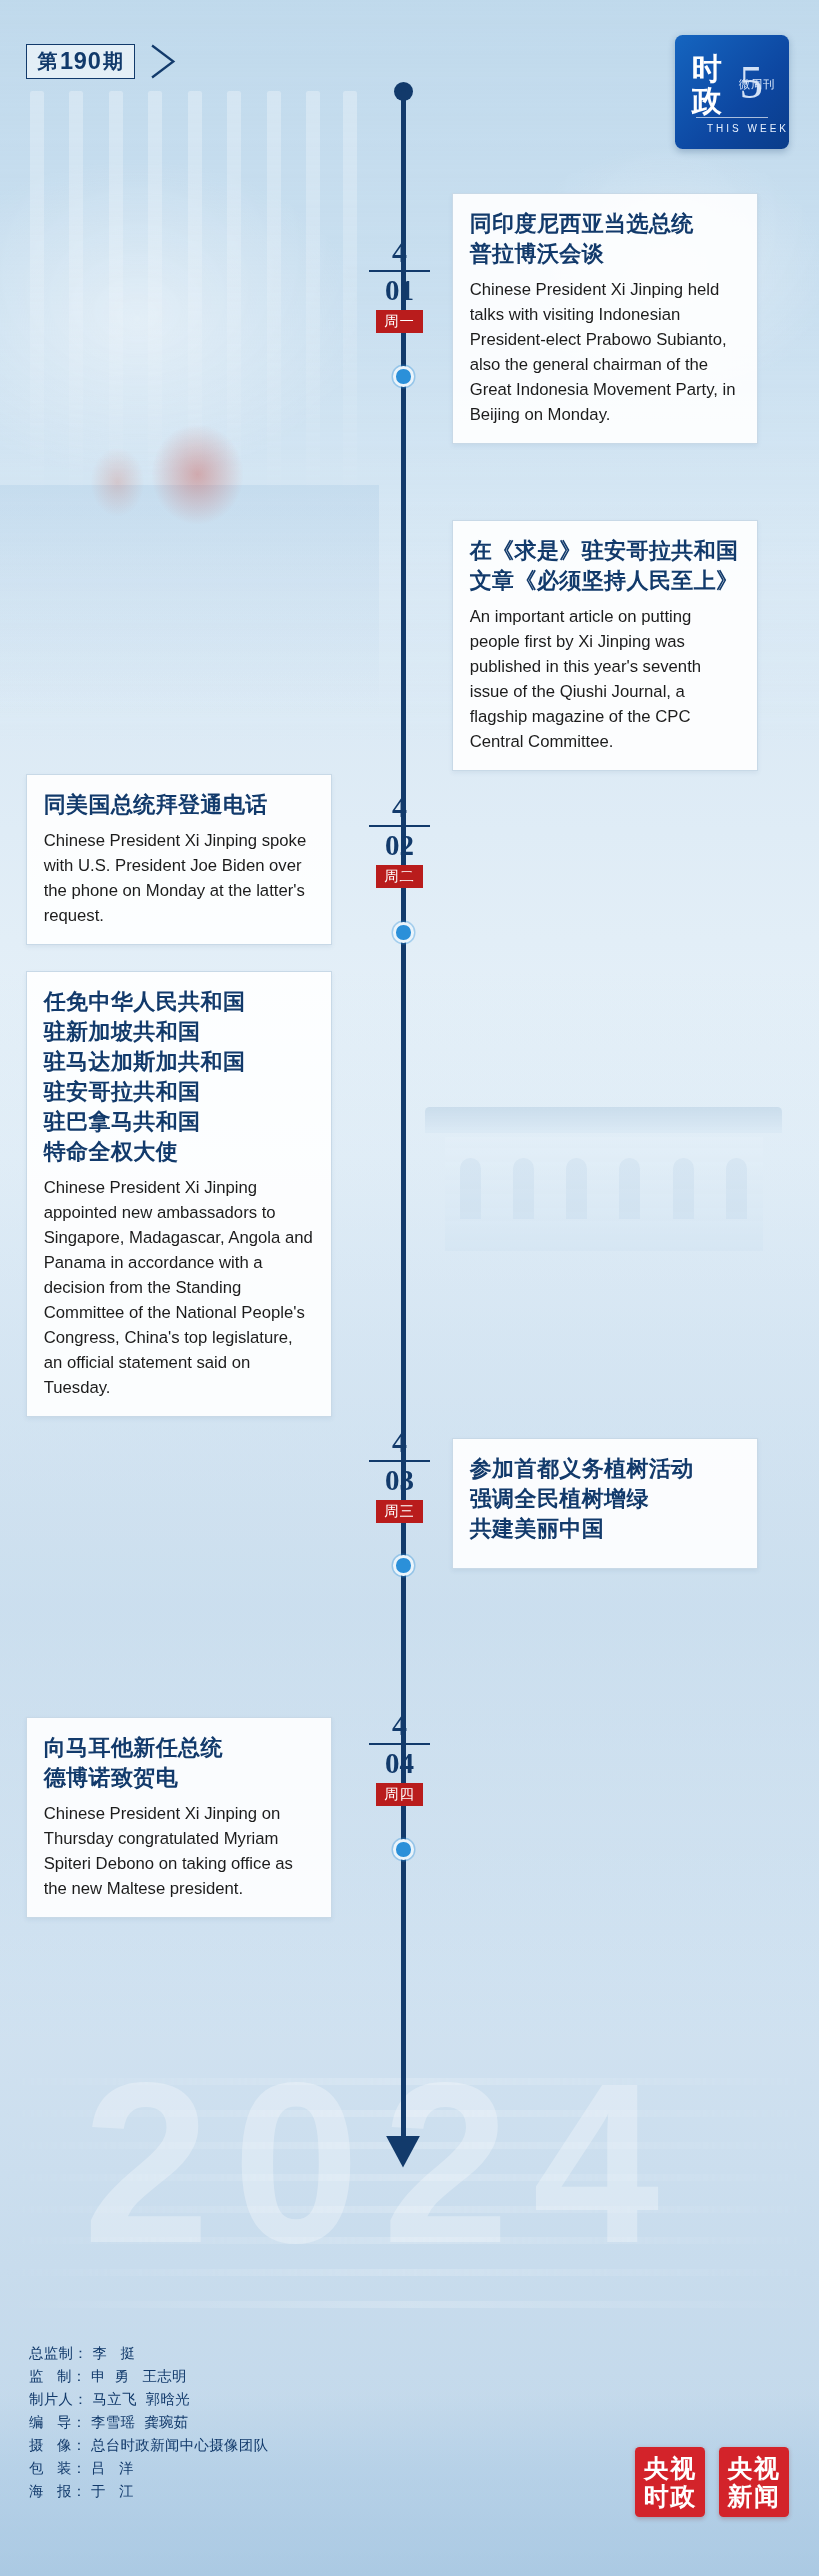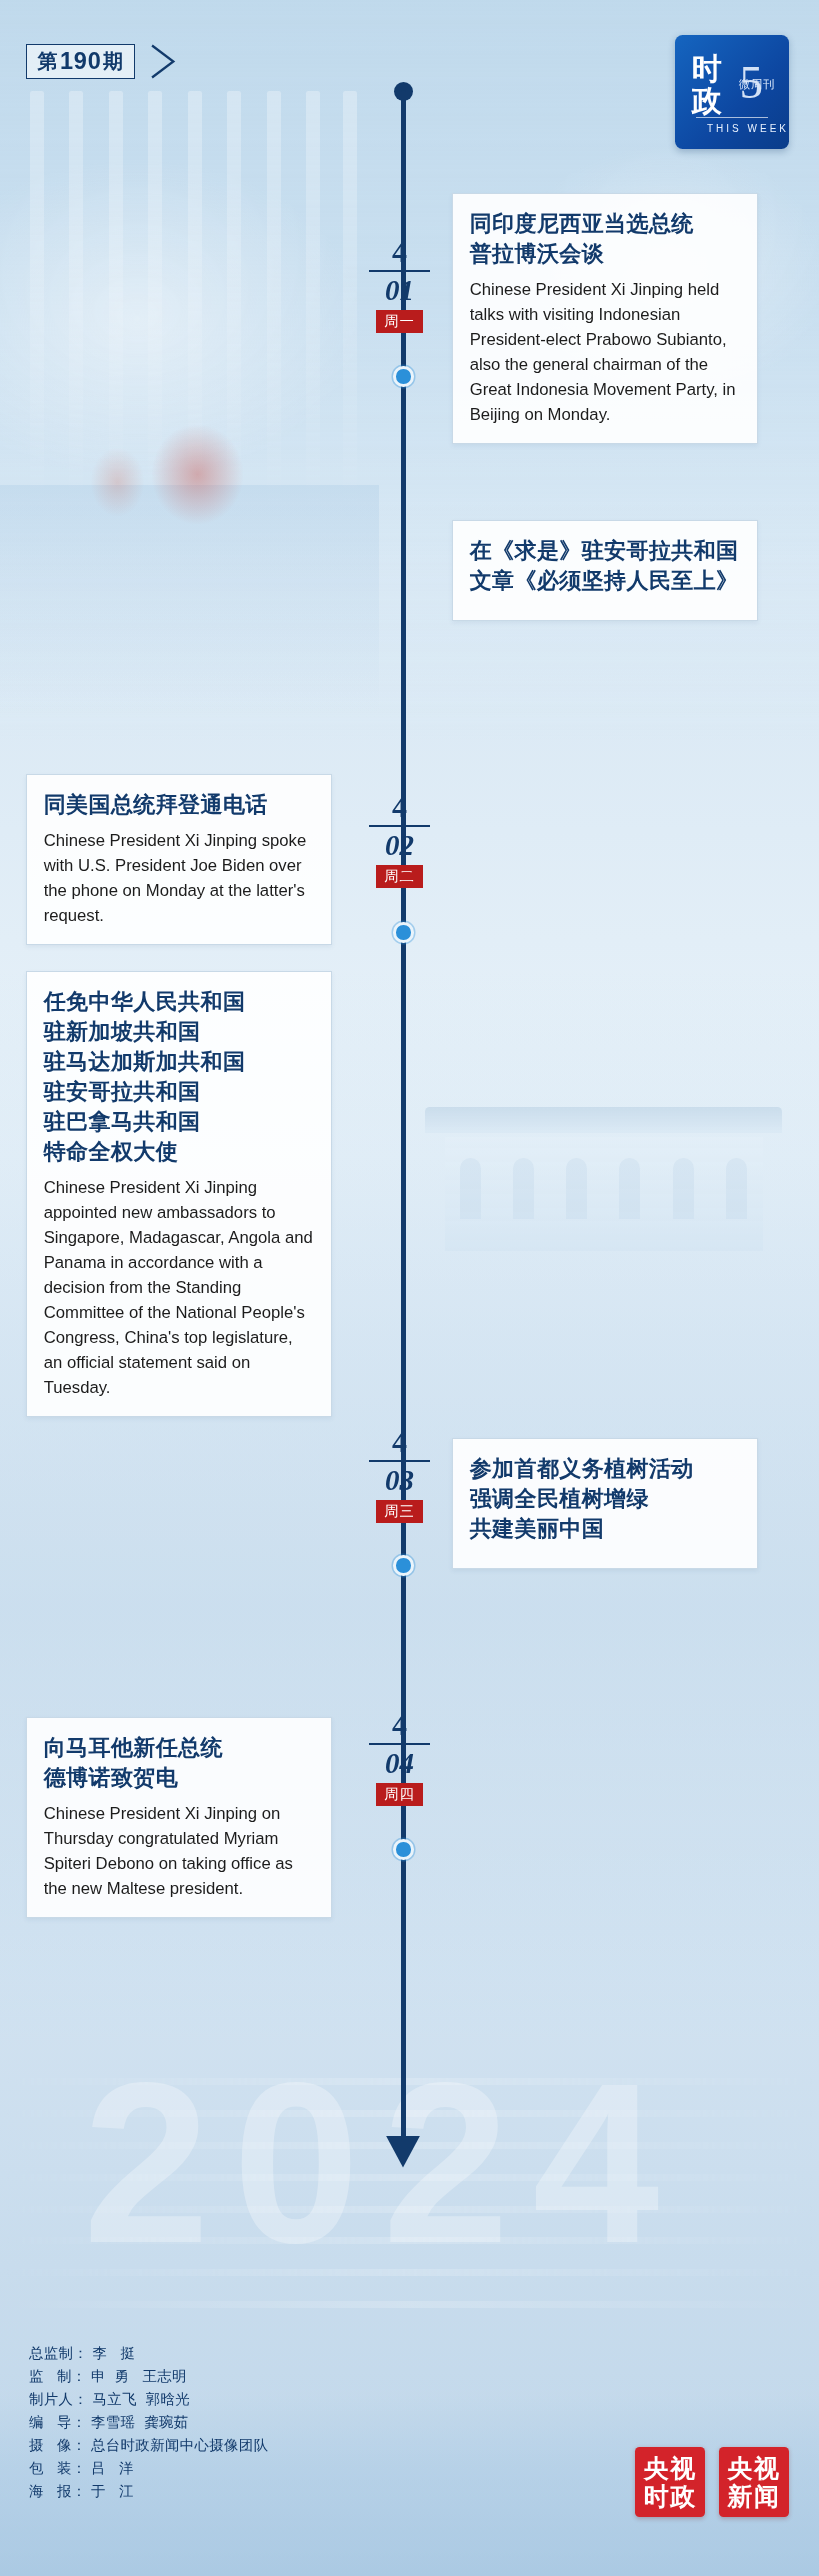--- a/index.html
+++ b/index.html
@@ -183,21 +183,20 @@
     background: transparent;
   }
   .date-chip .m {
     font-size: 30px; line-height: 33px; font-weight: bold; color: #123a6b;
     font-family: "Liberation Serif", serif;
   }
   .date-chip .bar { height: 2.3px; background: #123a6b; margin: 1.5px 12px 2.3px; }
   .date-chip .d {
     font-size: 29px; line-height: 32px; font-weight: bold; color: #123a6b;
     font-family: "Liberation Serif", serif;
-    font-style: italic;
   }
   .date-chip .wd {
     margin: 3.8px auto 0; width: 47px; height: 23px;
     background: #b91c1c; color: #fff;
     font-size: 14.4px; line-height: 23px; letter-spacing: 0.8px;
   }
 
   
   .card {
     position: absolute;
@@ -350,20 +349,21 @@
 
 <div class="card" style="left:452px; top:193px; width:306px;">
   <h3 style="white-space:pre-line">同印度尼西亚当选总统
 普拉博沃会谈</h3>
   <p>Chinese President Xi Jinping held talks with visiting Indonesian President-elect Prabowo Subianto, also the general chairman of the Great Indonesia Movement Party, in Beijing on Monday.</p>
 </div>
 
 <div class="card" style="left:452px; top:520px; width:306px;">
   <h3 style="white-space:pre-line">在《求是》驻安哥拉共和国
 文章《必须坚持人民至上》</h3>
+  <p>An important article on putting people first by Xi Jinping was published in this year's seventh issue of the Qiushi Journal, a flagship magazine of the CPC Central Committee.</p>
 </div>
 
 <div class="card" style="left:26px; top:774px; width:306px;">
   <h3 style="white-space:pre-line">同美国总统拜登通电话</h3>
   <p>Chinese President Xi Jinping spoke with U.S. President Joe Biden over the phone on Monday at the latter's request.</p>
 </div>
 
 <div class="card" style="left:26px; top:971px; width:306px;">
   <h3 style="white-space:pre-line">任免中华人民共和国
 驻新加坡共和国

